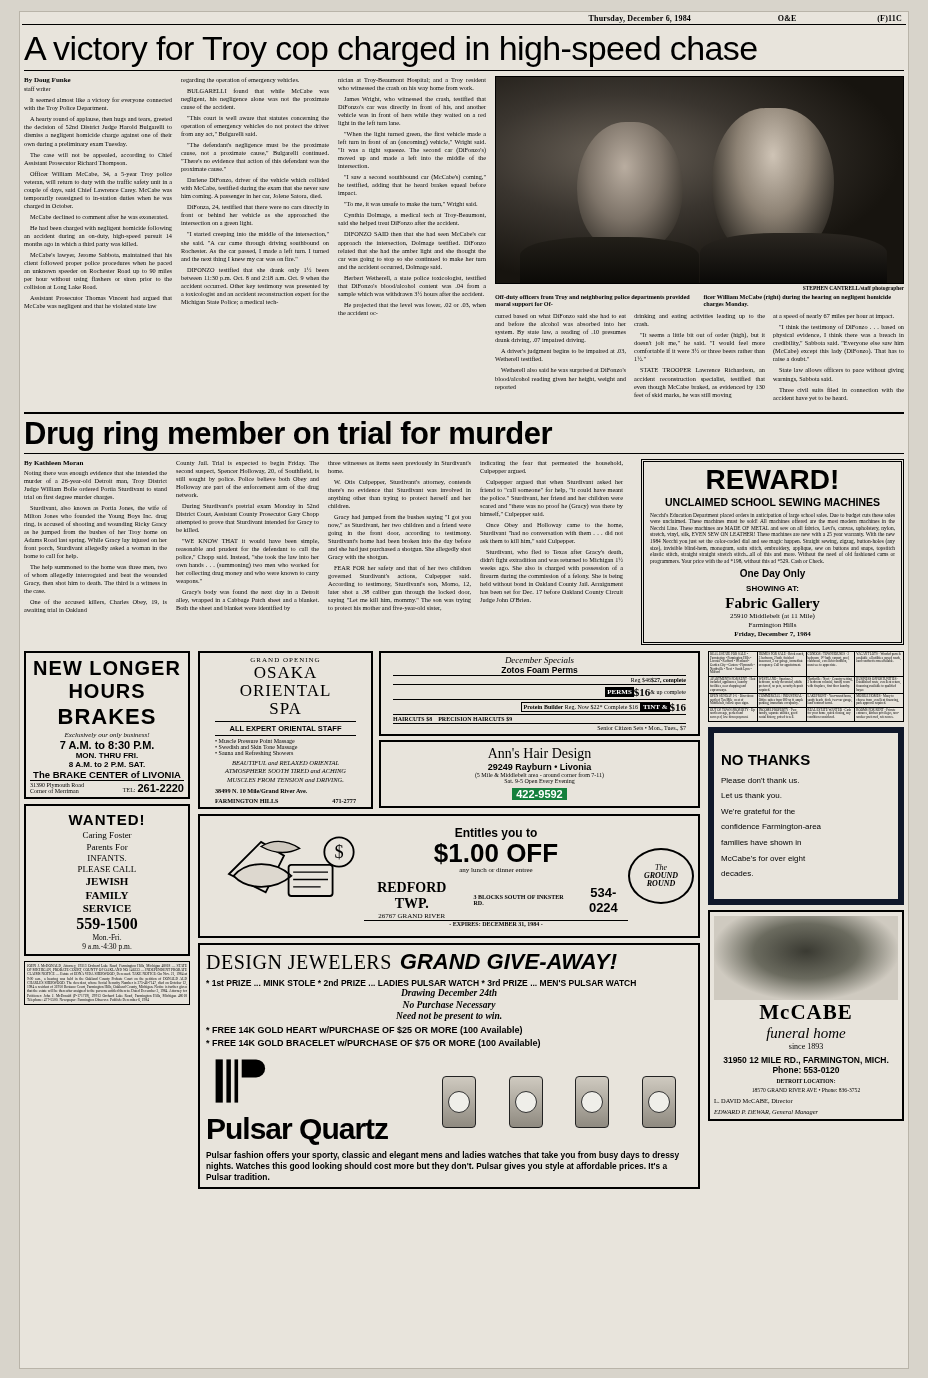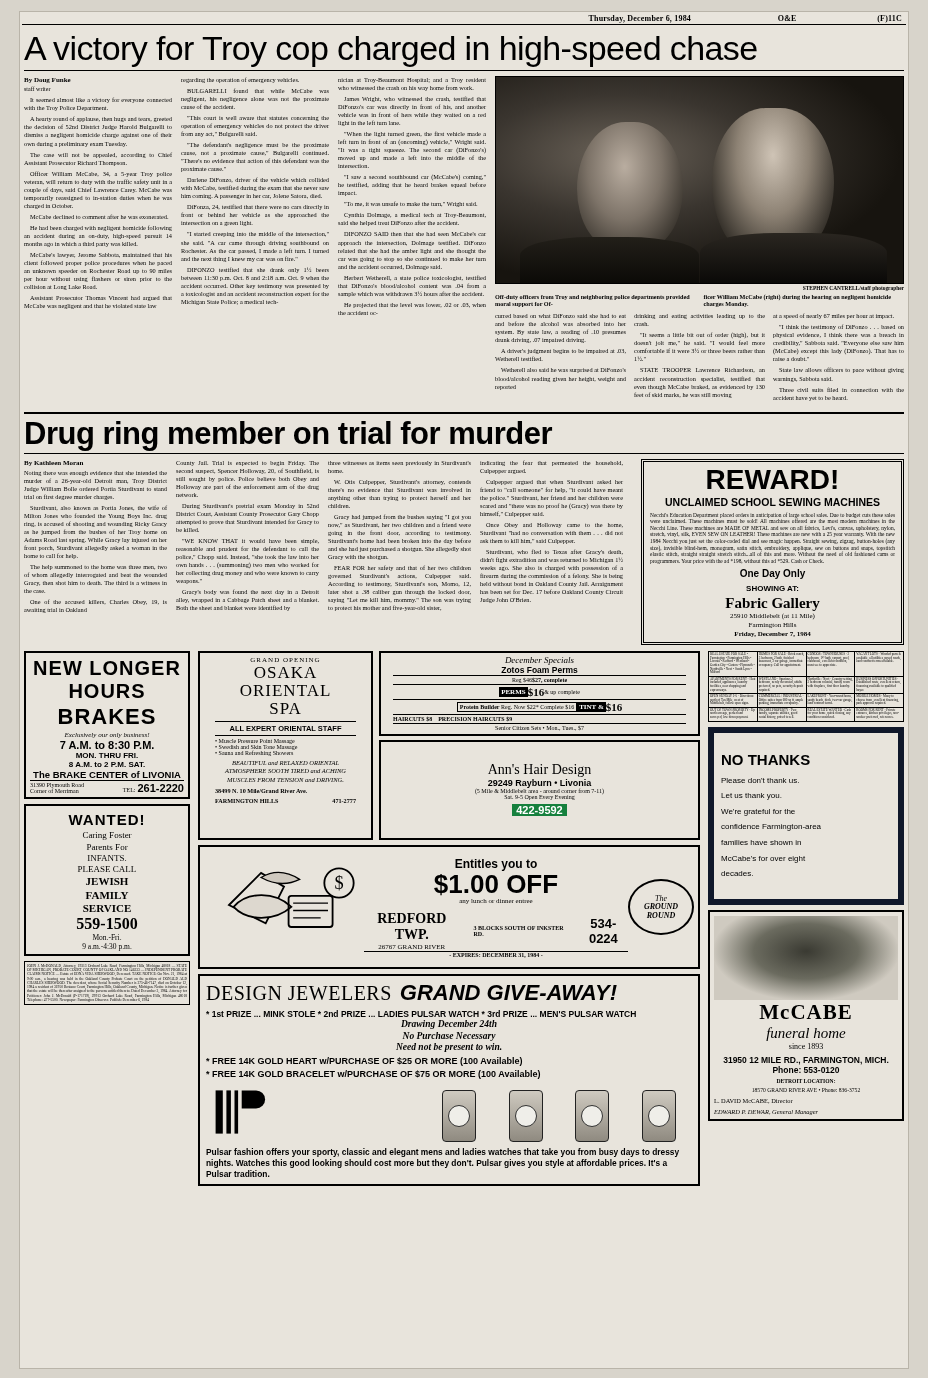--- a/index.html
+++ b/index.html
@@ -154,25 +154,25 @@
   .osaka .go { font-size:7px; letter-spacing:1px; }
   .osaka .nm { font-family:"Liberation Serif", serif; font-size:17px; line-height:1.05; letter-spacing:1px;}
   .osaka .staff { font-family:"Liberation Sans", sans-serif; font-weight:bold; font-size:7.5px; border-top:1px solid #000; border-bottom:1px solid #000; padding:2px 0; margin-top:3px;}
   .osaka ul { margin:2px 0; padding:0; list-style:none; font-size:6px; text-align:left; }
   .osaka .it { font-style:italic; font-size:6.5px; line-height:1.3; margin-top:3px; }
   .osaka .addr { font-weight:bold; font-size:6.2px; margin-top:3px; display:flex; justify-content:space-between;}
 
   .zotos { border:2px solid #000; padding:2px 12px; }
   .zotos .hdr { font-family:"Liberation Serif", serif; font-style:italic; font-size:9px; text-align:center; }
   .zotos .sub { font-family:"Liberation Sans", sans-serif; font-weight:bold; font-size:8.5px; text-align:center; }
-  .zotos .row { display:flex; align-items:center; justify-content:center; border-top:1px solid #000; font-size:6px; padding:1px 0; }
+  .zotos .row { display:flex; align-items:center; justify-content:flex-end; border-top:1px solid #000; font-size:6px; padding:1px 0; }
   .zotos .price { font-weight:bold; font-size:11px; }
   .zotos .blk { background:#000; color:#fff; font-weight:bold; text-align:center; font-size:7px; padding:1px 2px; }
 
-  .anns { border:2px solid #000; text-align:center; padding:20px; }
+  .anns { border:2px solid #000; text-align:center; padding:4px; }
   .anns .nm { font-family:"Liberation Serif", serif; font-size:14px; }
   .anns .ad { font-family:"Liberation Sans", sans-serif; font-weight:bold; font-size:9px; }
   .anns .sm { font-size:6px; }
   .anns .ph { font-family:"Liberation Sans", sans-serif; font-weight:bold; font-size:11px; background:#15803d; color:#fff; display:inline-block; padding:0 4px;}
 
   .ground { border:2px solid #000; display:flex; align-items:center; padding:3px 4px; }
   .ground .coupon-left { width: 160px; }
   .ground .mid { flex:1; text-align:center; }
   .ground .ent { font-family:"Liberation Sans", sans-serif; font-weight:bold; font-size:12px; }
   .ground .dollar { font-family:"Liberation Sans", sans-serif; font-weight:bold; font-size:26px; line-height:1; }
@@ -510,20 +510,21 @@
           <div class="free">* FREE 14K GOLD HEART w/PURCHASE OF $25 OR MORE (100 Available)</div>
           <div class="free">* FREE 14K GOLD BRACELET w/PURCHASE OF $75 OR MORE (100 Available)</div>
           <div style="display:flex; gap:10px; align-items:center; margin-top:6px">
             <div style="width:210px">
               <svg viewBox="0 0 120 60" width="120" height="54">
                 <rect x="4" y="6" width="8" height="48" fill="#000"></rect>
                 <rect x="16" y="6" width="5" height="48" fill="#000"></rect>
                 <rect x="25" y="6" width="4" height="48" fill="#000"></rect>
                 <path d="M33 6 h16 a10 10 0 0 1 0 20 h-16 Z" fill="#000"></path>
               </svg>
+              <div class="pulsar">Pulsar Quartz</div>
             </div>
             <div style="flex:1">
               <div class="watchrow">
                 <div class="watch"></div>
                 <div class="watch"></div>
                 <div class="watch"></div>
                 <div class="watch"></div>
               </div>
             </div>
           </div>

